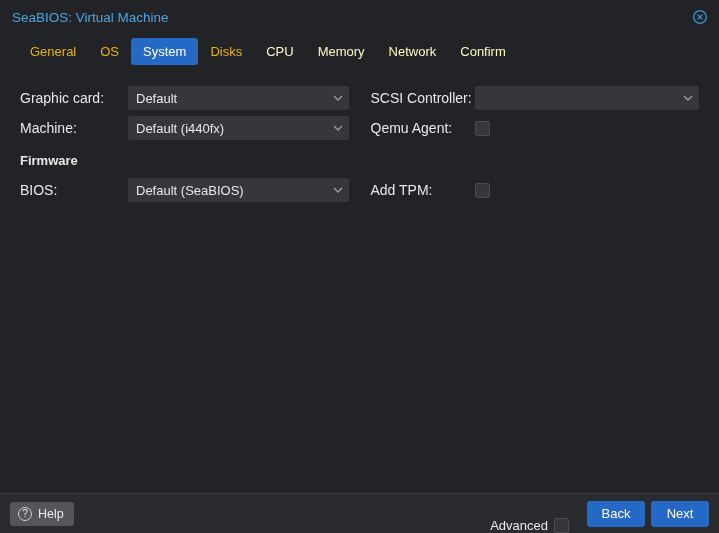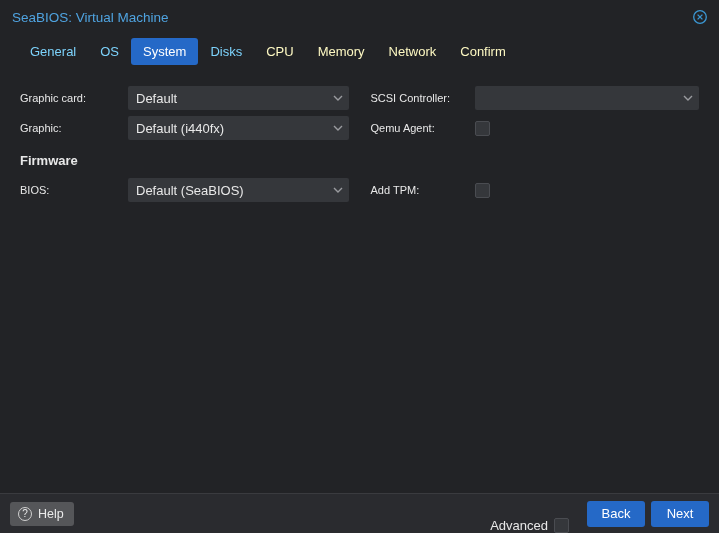--- a/index.html
+++ b/index.html
@@ -51,21 +51,21 @@
   
   .tabs {
     display: flex;
     align-items: center;
     padding: 4px 18px 10px 18px;
     gap: 0;
     background: #222326;
   }
   .tab {
     padding: 6px 12px;
-    color: #7dd3fc;
+    color: #eab308;
     cursor: pointer;
     border-radius: 3px;
     font-size: 13px;
   }
   .tab.active {
     background: #2569c7;
     color: #fff;
   }
   .tab.disabled {
     color: #fef9c3;
@@ -91,21 +91,21 @@
 
   .row {
     display: flex;
     align-items: center;
     height: 30px;
   }
   .row .label {
     width: 108px;
     flex-shrink: 0;
     color: #e8e8e8;
-    font-size: 11px;
+    font-size: 14px;
   }
   .col-right .row .label {
     width: 104px;
   }
 
   .section {
     display: flex;
     align-items: center;
     height: 30px;
     font-weight: 700;
@@ -251,21 +251,21 @@
               <span class="caret">
                 <svg width="10" height="6" viewBox="0 0 10 6">
                     <path d="M1 1l4 4 4-4" fill="none" stroke="currentColor" stroke-width="1.4"></path>
                   </svg>
               </span>
             </button>
           </span>
         </div>
 
         <div class="row">
-          <span class="label">Graphic:</span>
+          <span class="label">Machine:</span>
           <span class="control">
             <button class="trigger" type="button">
               <span>Default (i440fx)</span>
               <span class="caret">
                 <svg width="10" height="6" viewBox="0 0 10 6">
                     <path d="M1 1l4 4 4-4" fill="none" stroke="currentColor" stroke-width="1.4"></path>
                   </svg>
               </span>
             </button>
           </span>

